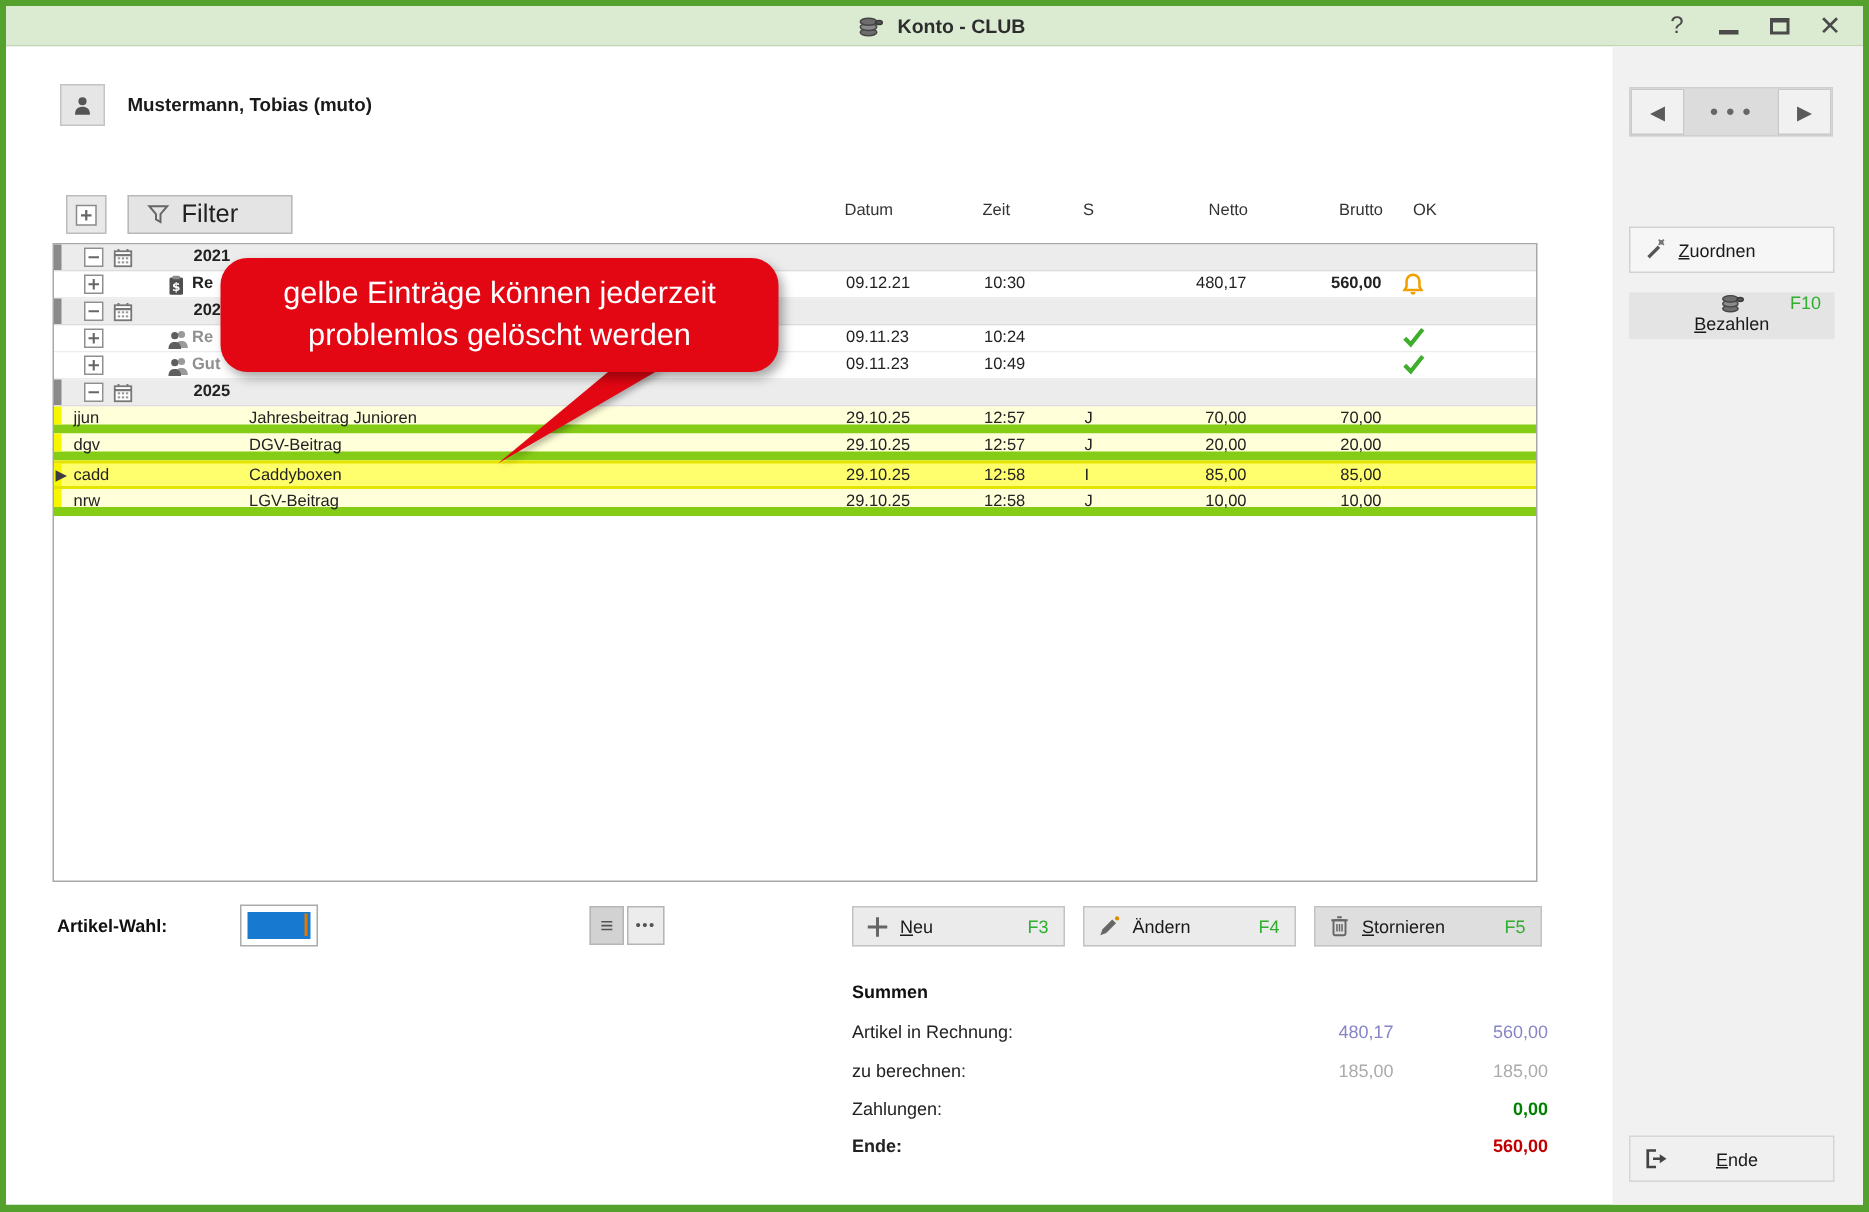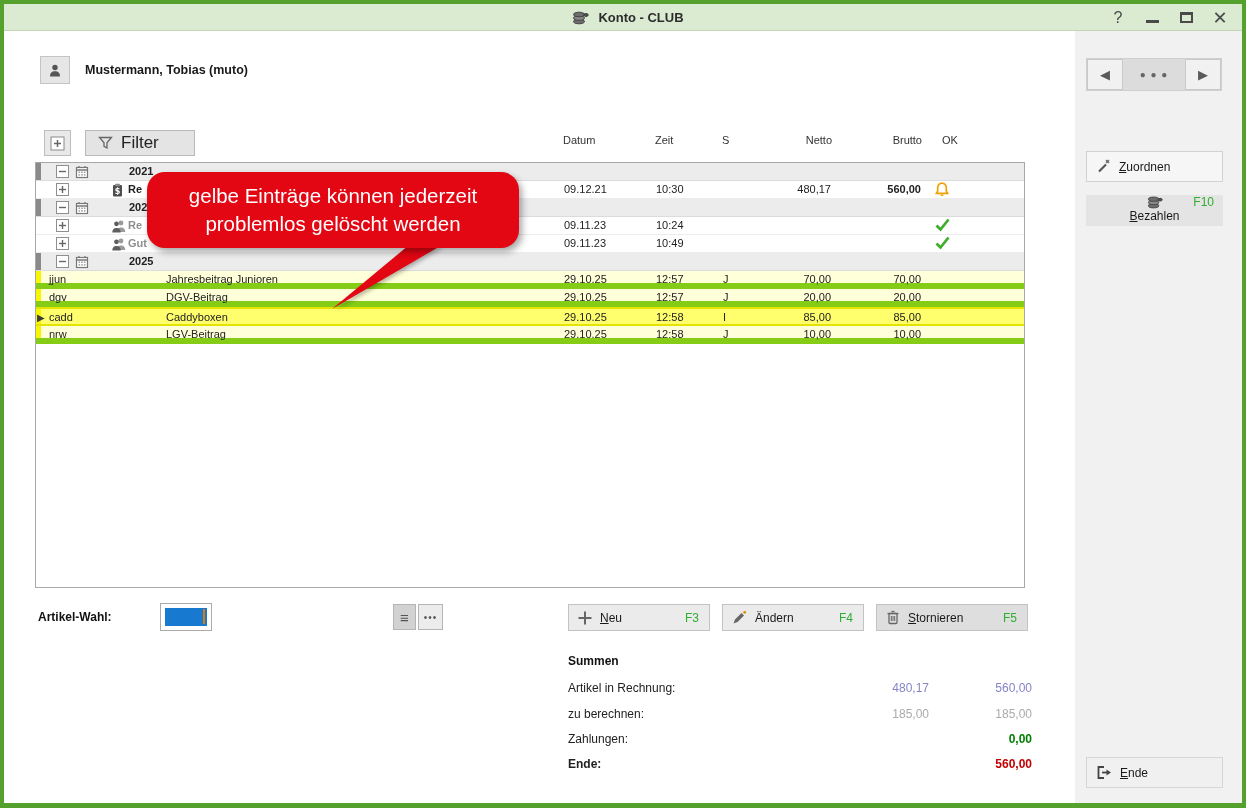--- a/index.html
+++ b/index.html
@@ -109,21 +109,21 @@
   .pager-btn { width:36px; height:100%; background:#f1f1f1; border:1px solid #c9c9c9; display:flex; align-items:center;
                justify-content:center; color:#5a5a5a; font-size:13px; }
   .pager-mid { flex:1; display:flex; align-items:center; justify-content:center; color:#666; font-size:10px; letter-spacing:1px; }
   .side-btn { position:absolute; left:11px; width:137px; height:31px; display:flex; align-items:center;
               font-size:12px; color:#1a1a1a; }
   .side-btn .icn { margin:0 8px 0 9px; }
   .side-btn .fkey { position:absolute; right:9px; color:#2fae2f; }
   .sb-zuordnen { top:120px; background:#f6f6f6; border:1px solid #d2d2d2; }
   .sb-bezahlen { top:164px; background:#e4e4e4;flex-direction:column; }
   .sb-drucken { top:208px; background:#e4e4e4; }
-  .sb-ende { top:726px; background:#f0f0f0; border:1px solid #d6d6d6; }
+  .sb-ende { top:726px; background:#f0f0f0; border:1px solid #d6d6d6;gap:24px; }
 </style>
 </head>
 <body>
 
 <div class="frame"></div>
 
 <div class="titlebar">
   <svg class="icn" width="17" height="15" viewBox="0 0 17 15" style="margin-left:10px">
     <ellipse cx="7" cy="11.5" rx="5.5" ry="2.3" fill="#6d6d6d" stroke="#454545"></ellipse>
     <ellipse cx="7" cy="8" rx="5.5" ry="2.3" fill="#8a8a8a" stroke="#454545"></ellipse>

